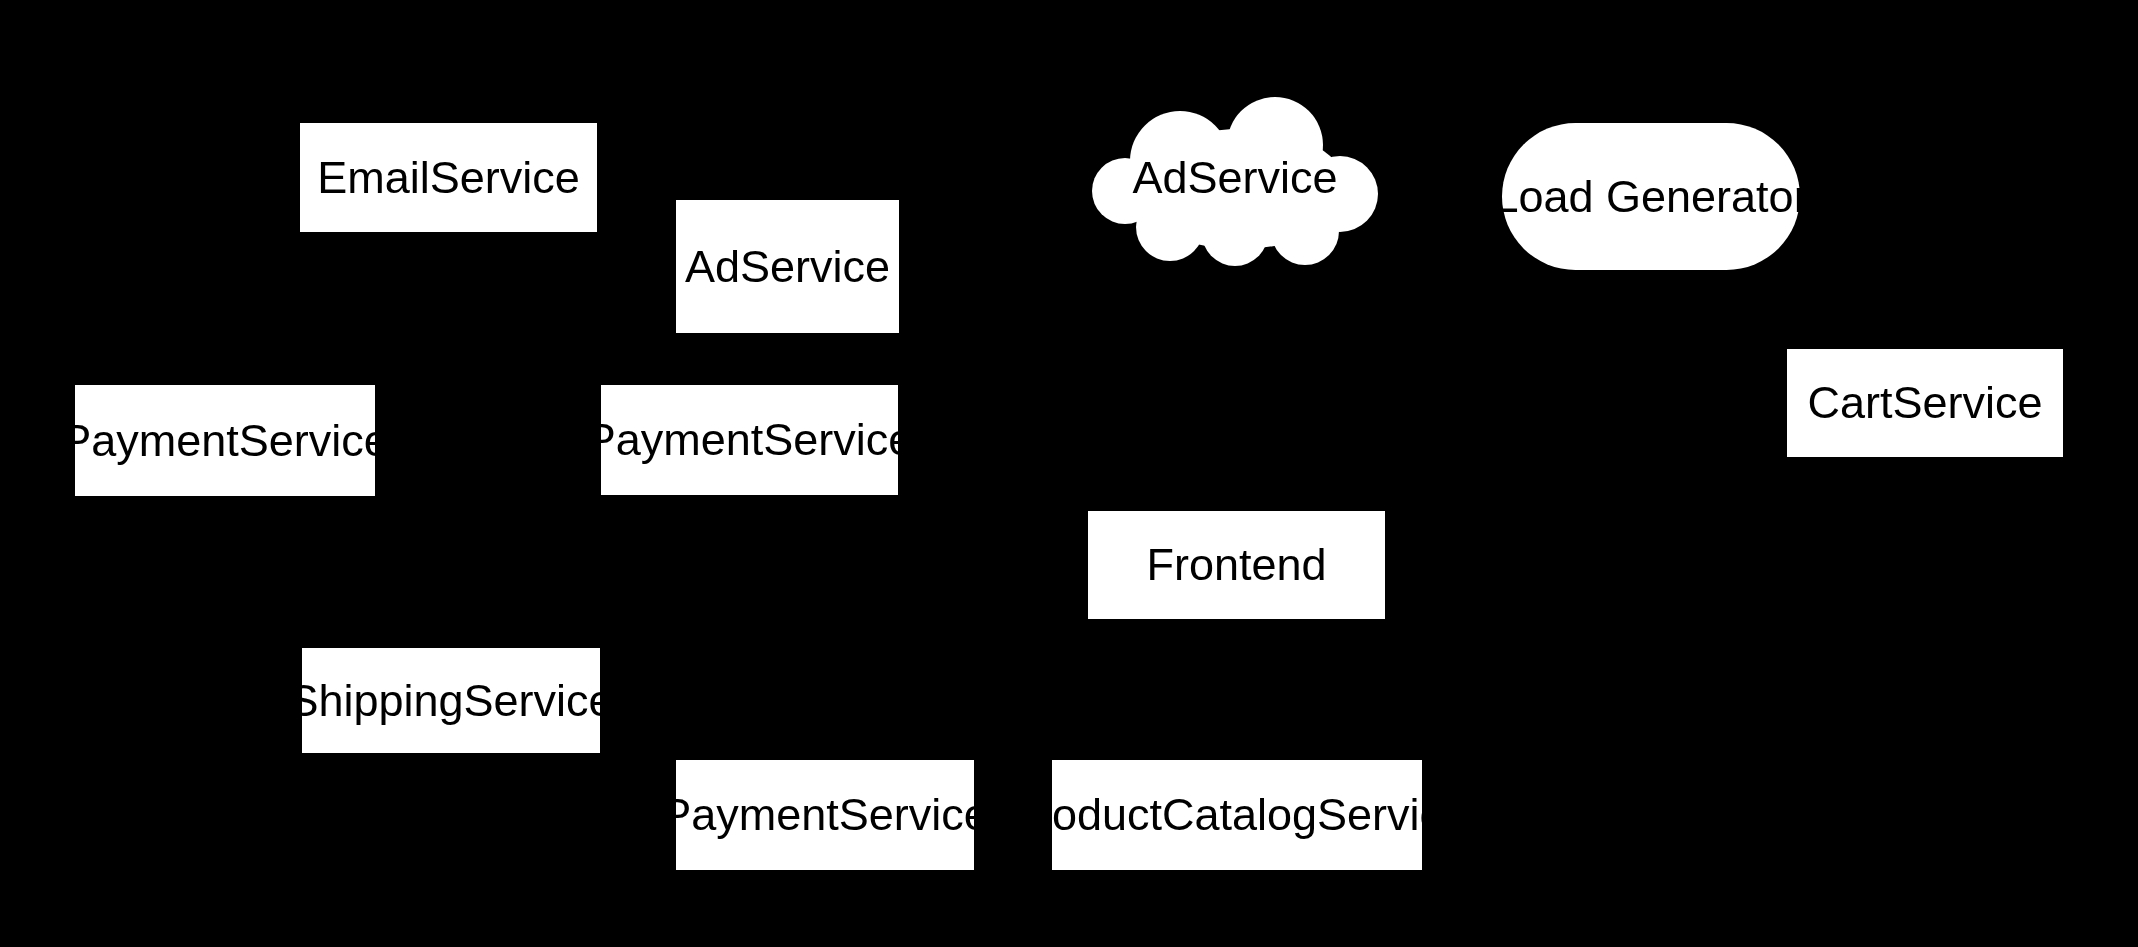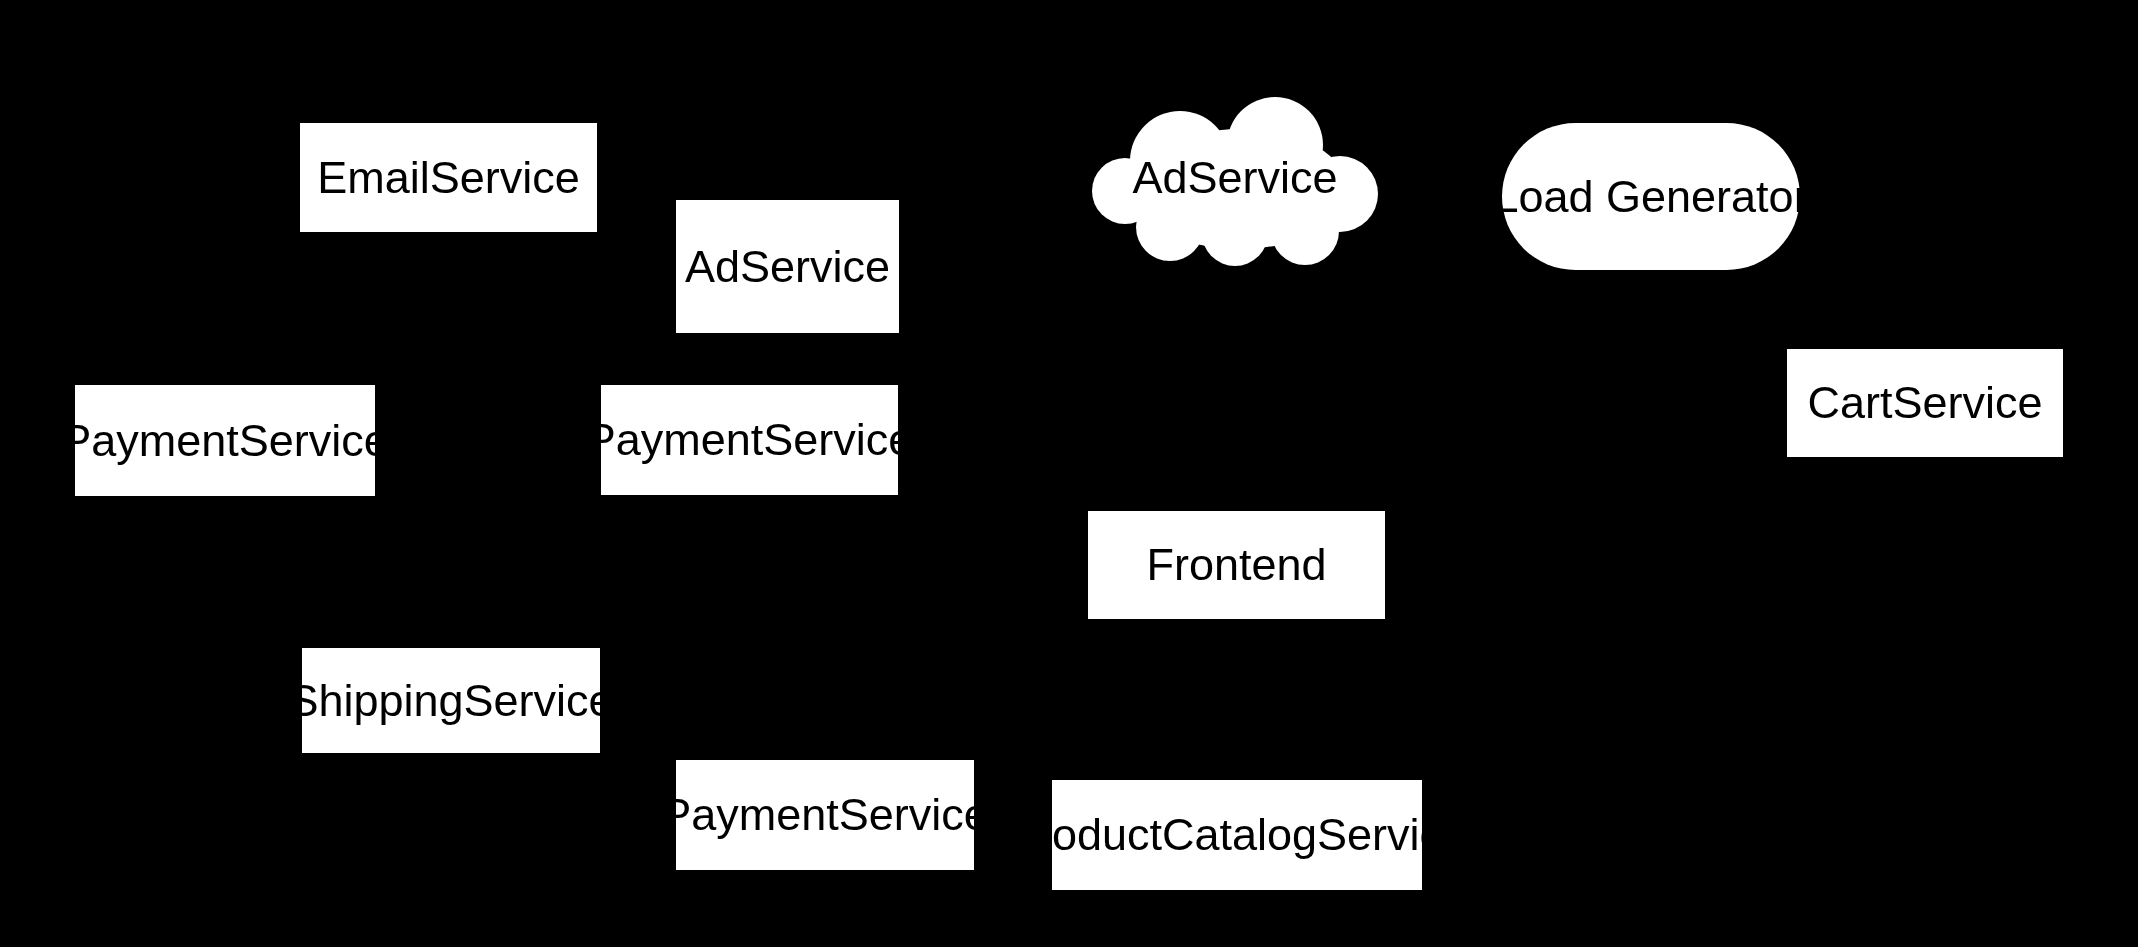--- a/index.html
+++ b/index.html
@@ -58,21 +58,21 @@
   #n-ad             { left: 676px;  top: 200px; width: 223px; height: 133px; }
   #n-internet       { left: 1090px; top: 89px;  width: 290px; height: 178px; }
   #n-loadgen        { left: 1502px; top: 123px; width: 298px; height: 147px; }
   #n-payment        { left: 75px;   top: 385px; width: 300px; height: 111px; }
   #n-checkout       { left: 601px;  top: 385px; width: 297px; height: 110px; }
   #n-cart           { left: 1764px; top: 349px; width: 276px; height: 108px; margin-left: 23px; }
   #n-frontend       { left: 1088px; top: 499px; width: 297px; height: 108px; margin-top: 12px; }
   #n-cache          { left: 1799px; top: 554px; width: 224px; height: 149px; }
   #n-shipping       { left: 302px;  top: 648px; width: 298px; height: 105px; }
   #n-currency       { left: 676px;  top: 760px; width: 298px; height: 110px; }
-  #n-productcatalog { left: 1052px; top: 780px; width: 370px; height: 110px; }
+  #n-productcatalog { left: 1052px; top: 760px; width: 370px; height: 110px; }
   #n-recommendation { left: 1576px; top: 724px; width: 376px; height: 112px; }
 </style>
 </head>
 <body>
 
 <div class="canvas">
 
   <div class="node box" id="n-email">
     <span class="label">EmailService</span>
   </div>

